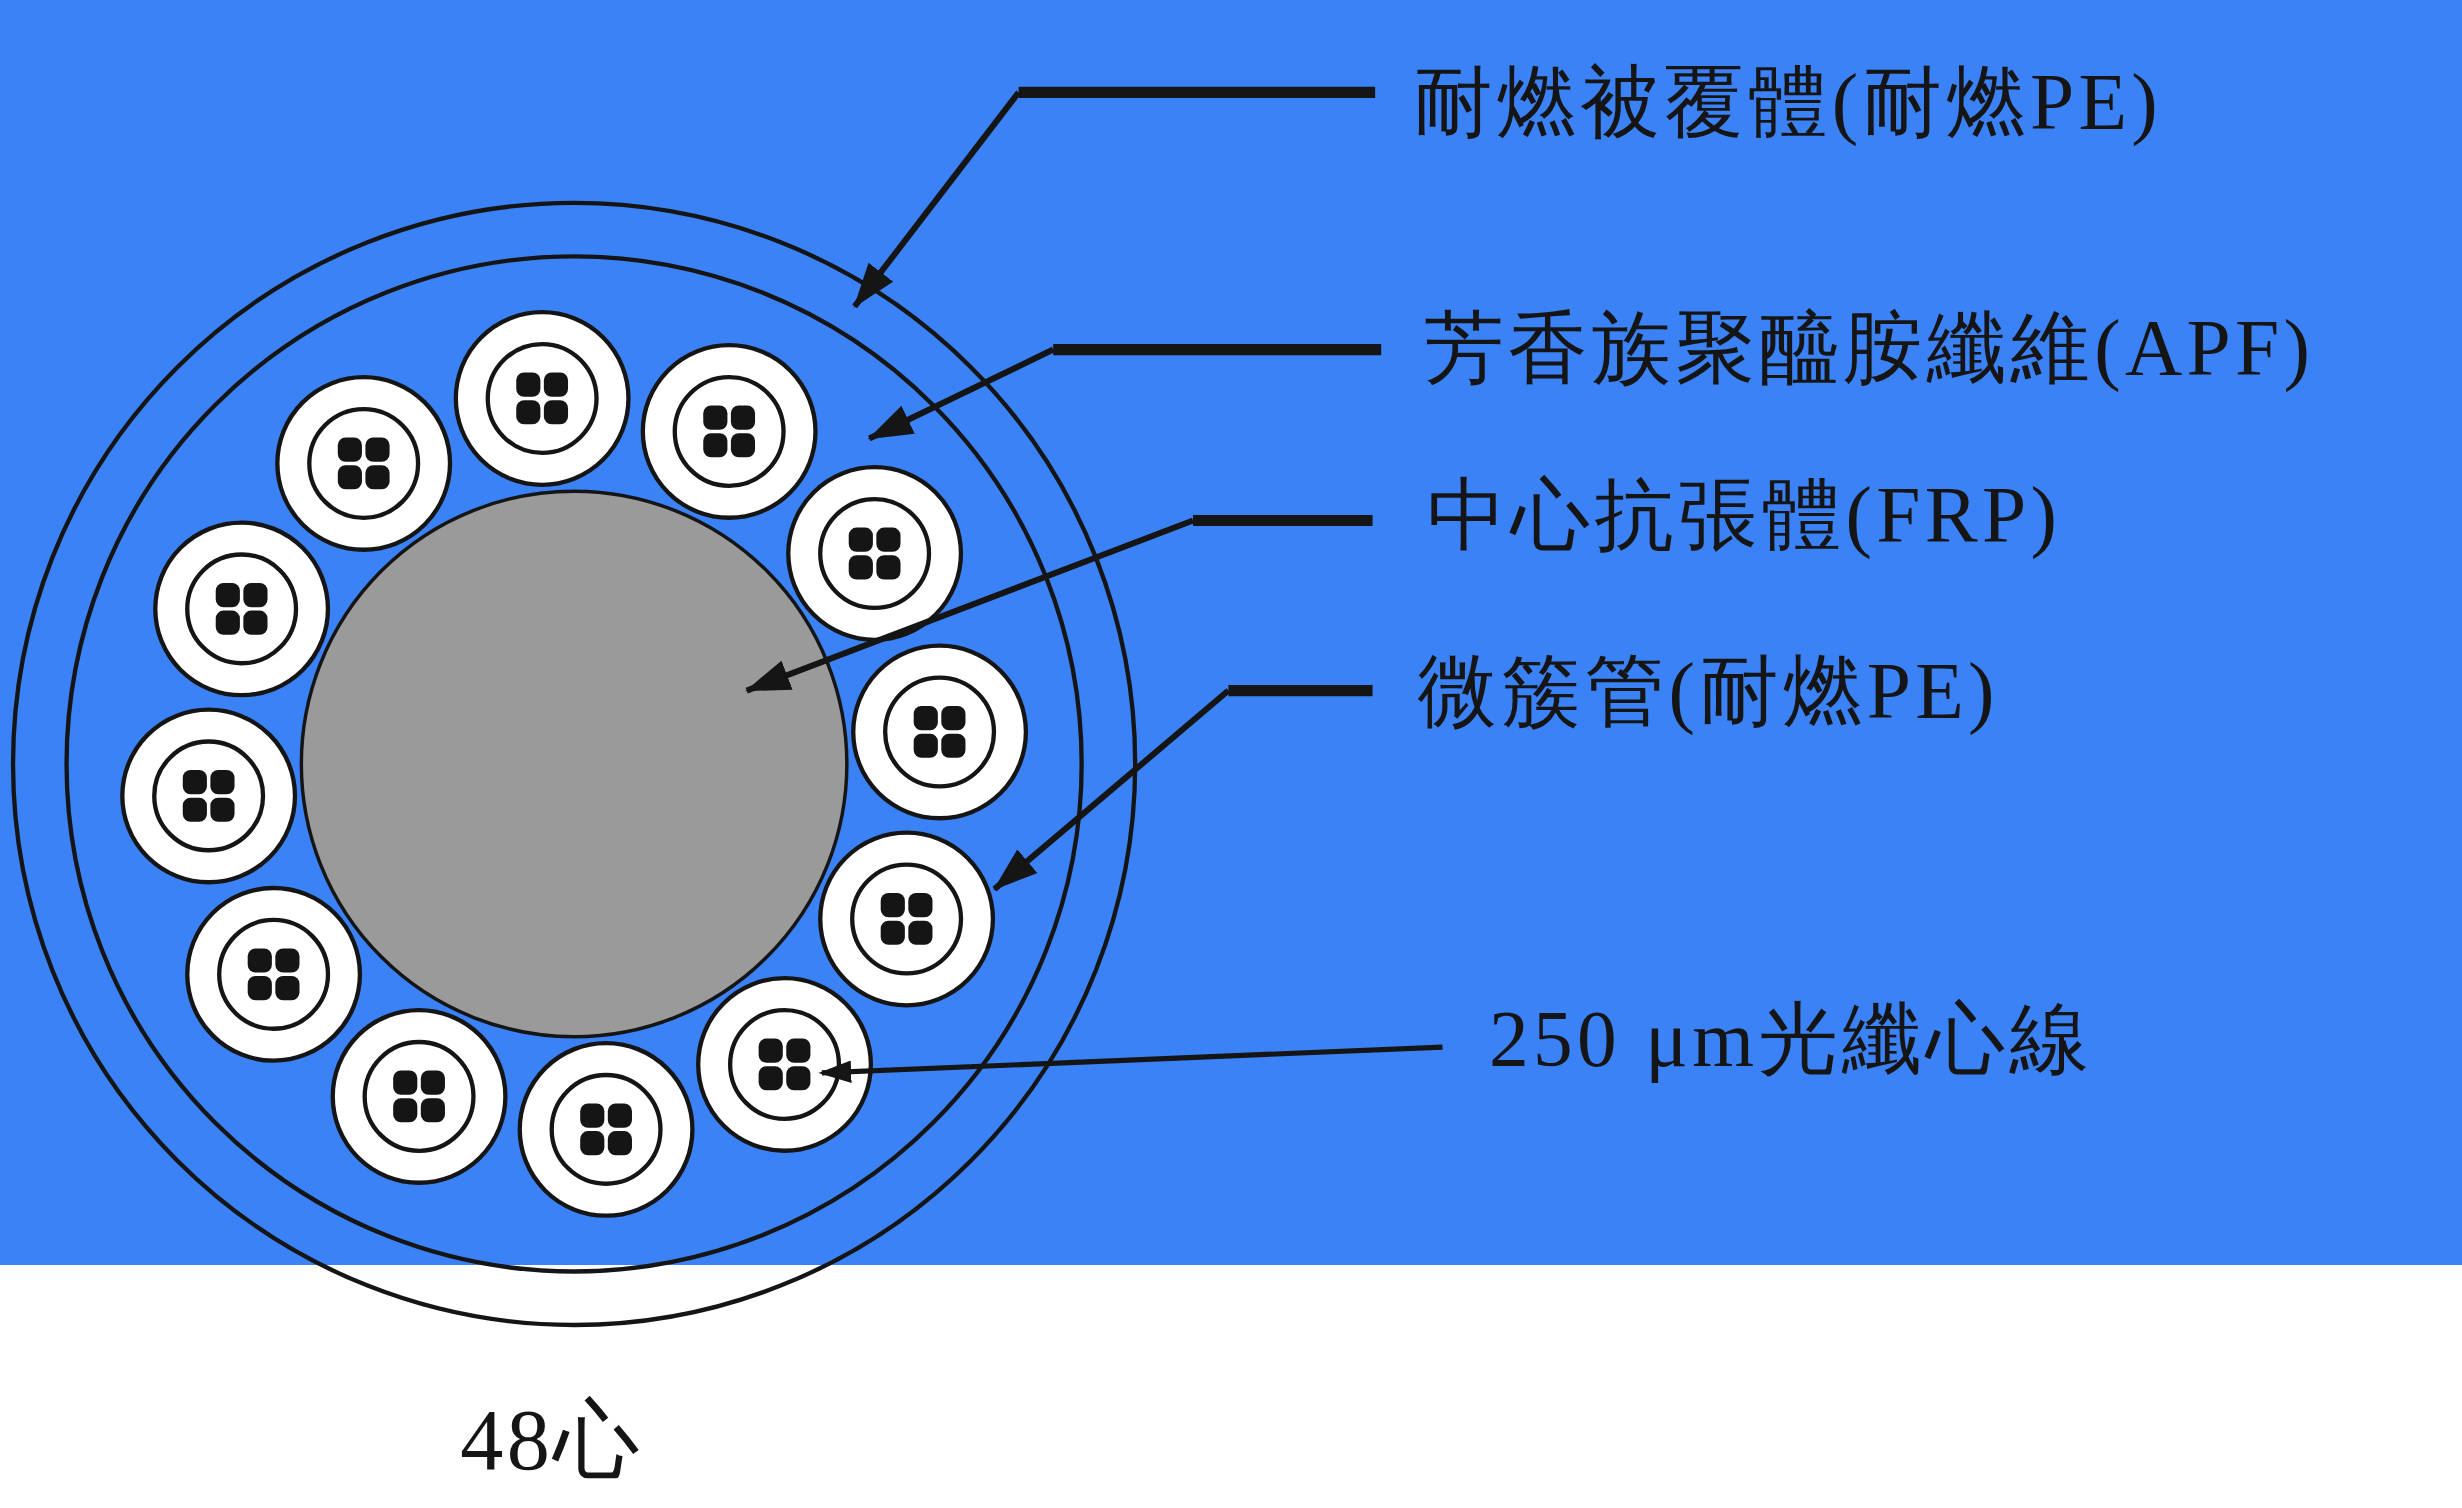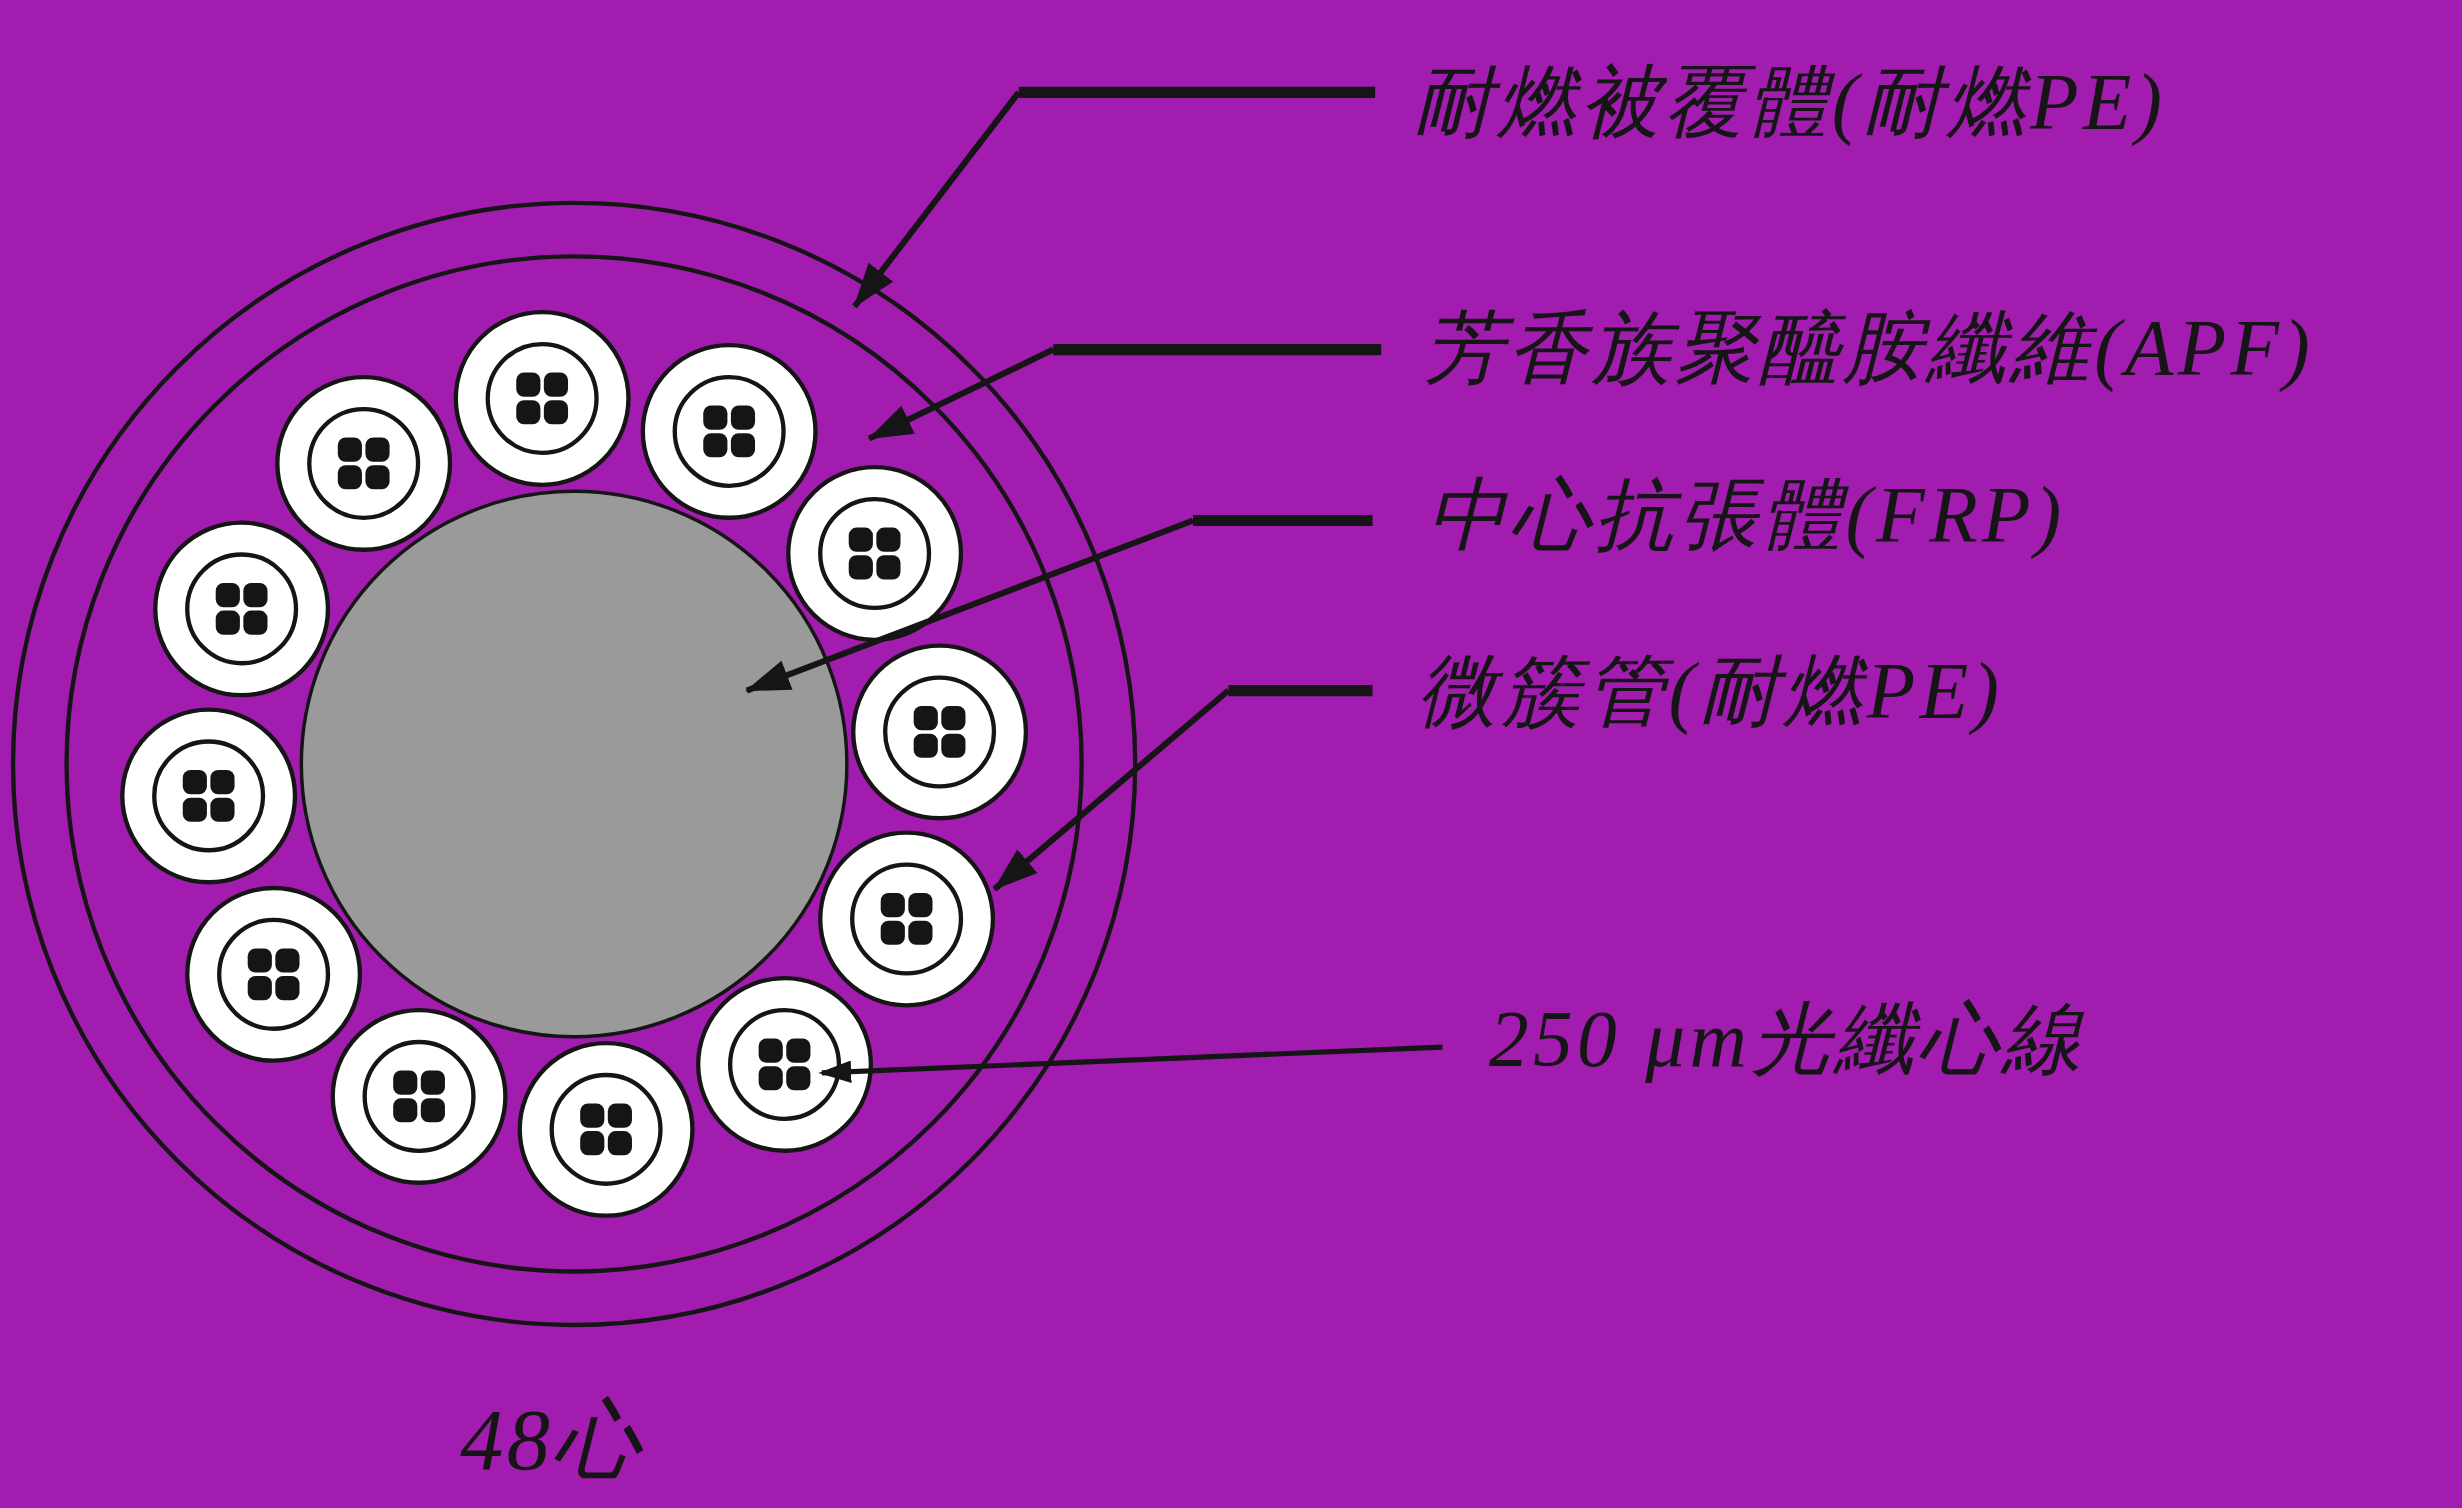--- a/index.html
+++ b/index.html
@@ -6,23 +6,22 @@
     margin: 0;
     padding: 0;
     background: #ffffff;
     width: 2462px;
     height: 1508px;
     overflow: hidden;
   }
   #stage {
     position: relative;
     width: 2462px;
-    height: 1508px;
-    background: #a21caf;
-    font-style: italic;
+    height: 1265px;
+    background: #3b82f6;
   }
   svg {
     display: block;
   }
   .label-text {
     font-family: "Liberation Serif", "DejaVu Serif", serif;
     font-size: 92px;
     letter-spacing: 5px;
     fill: #151515;
   }

